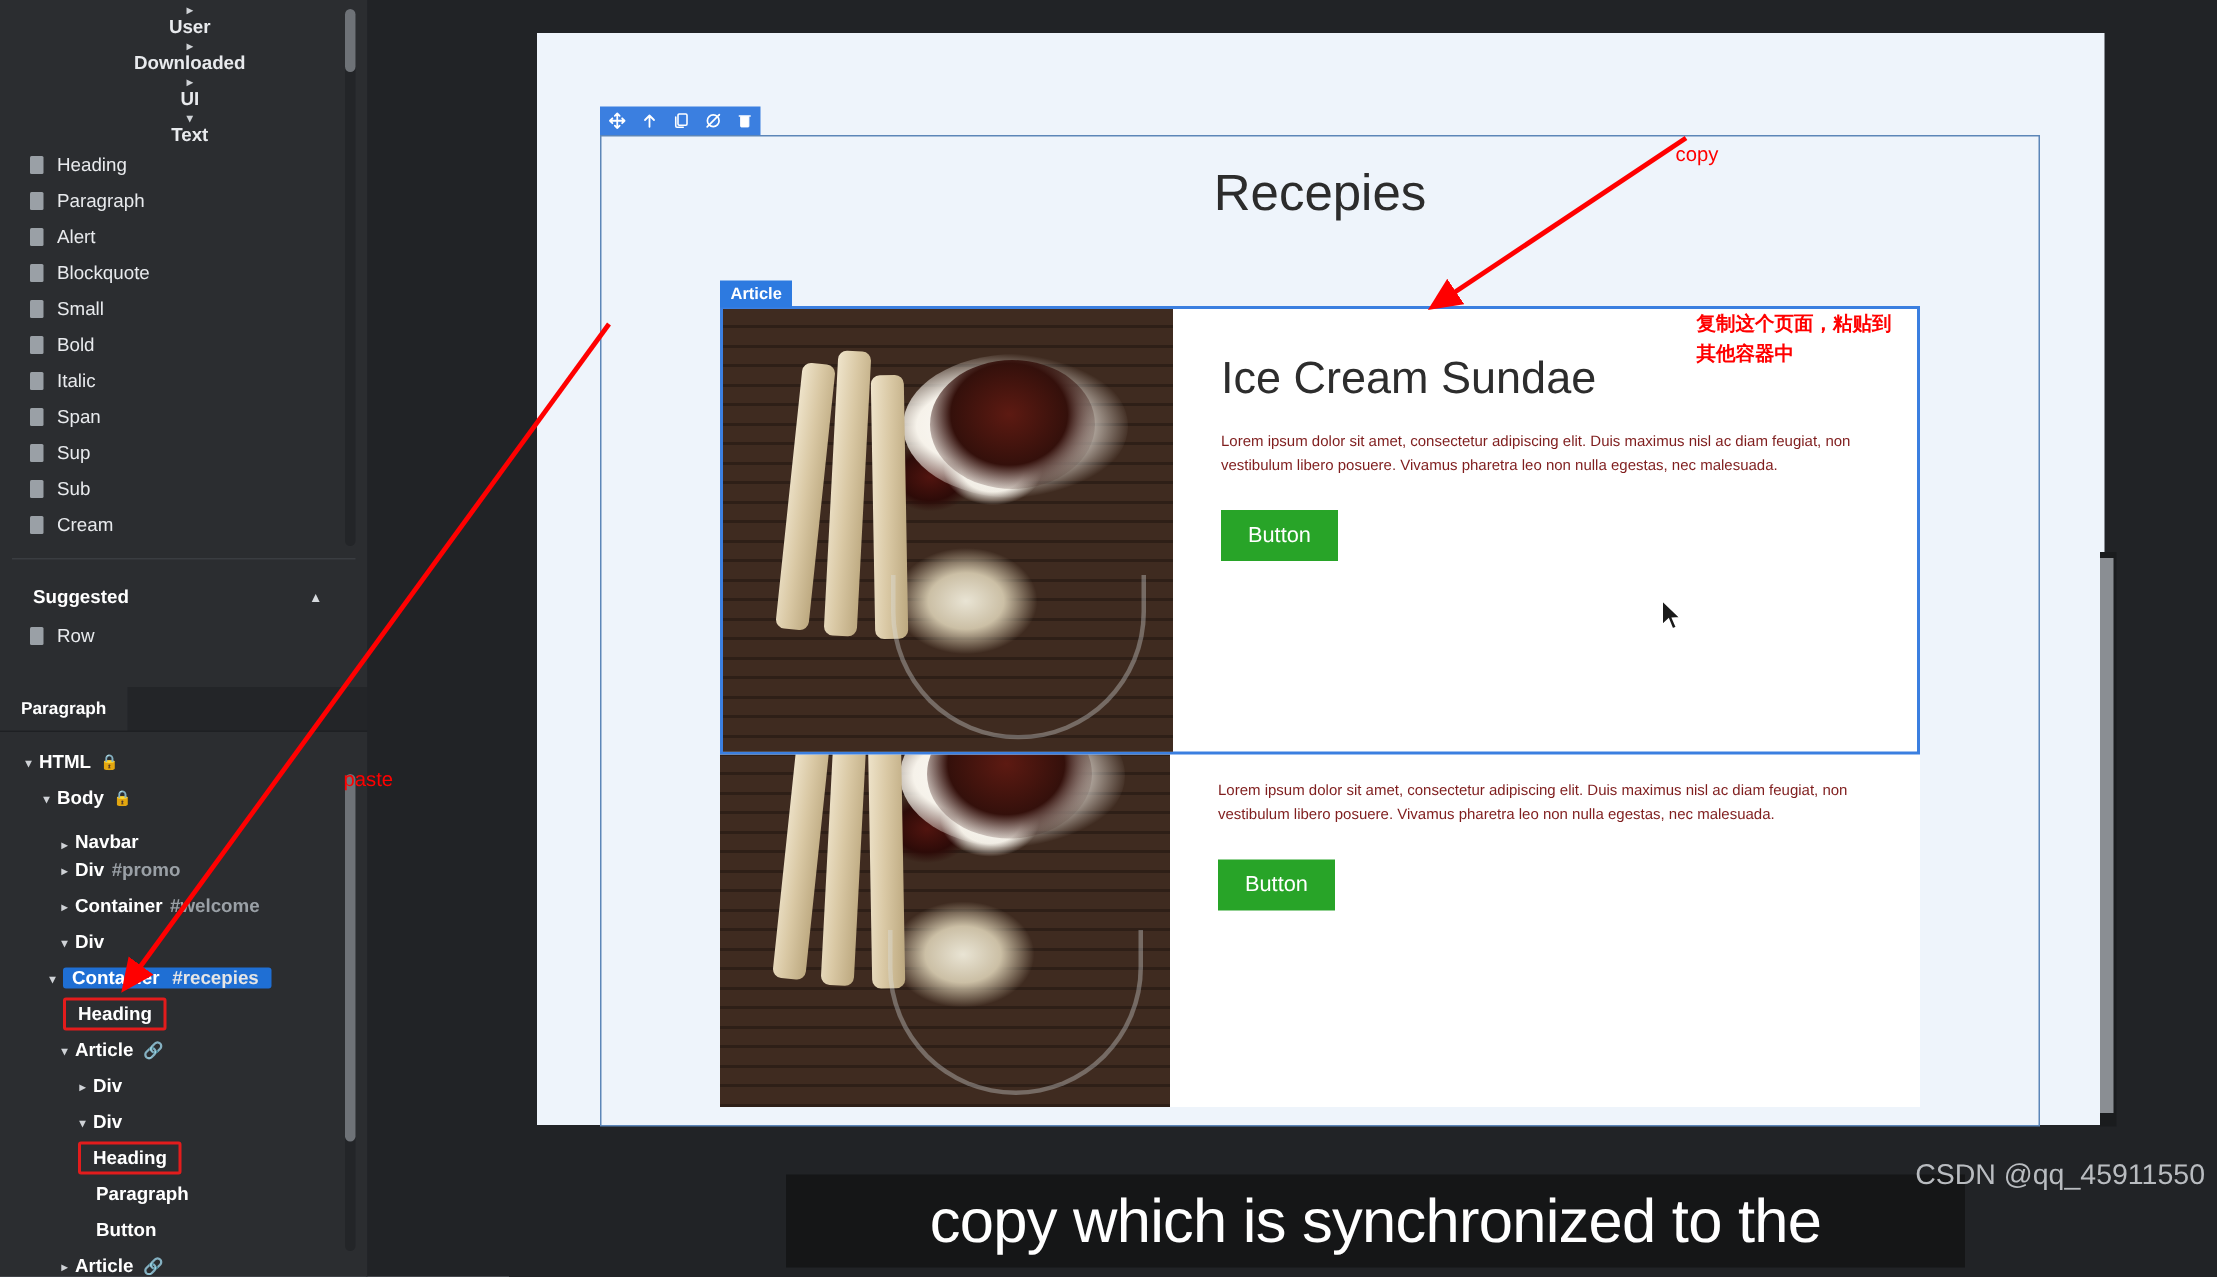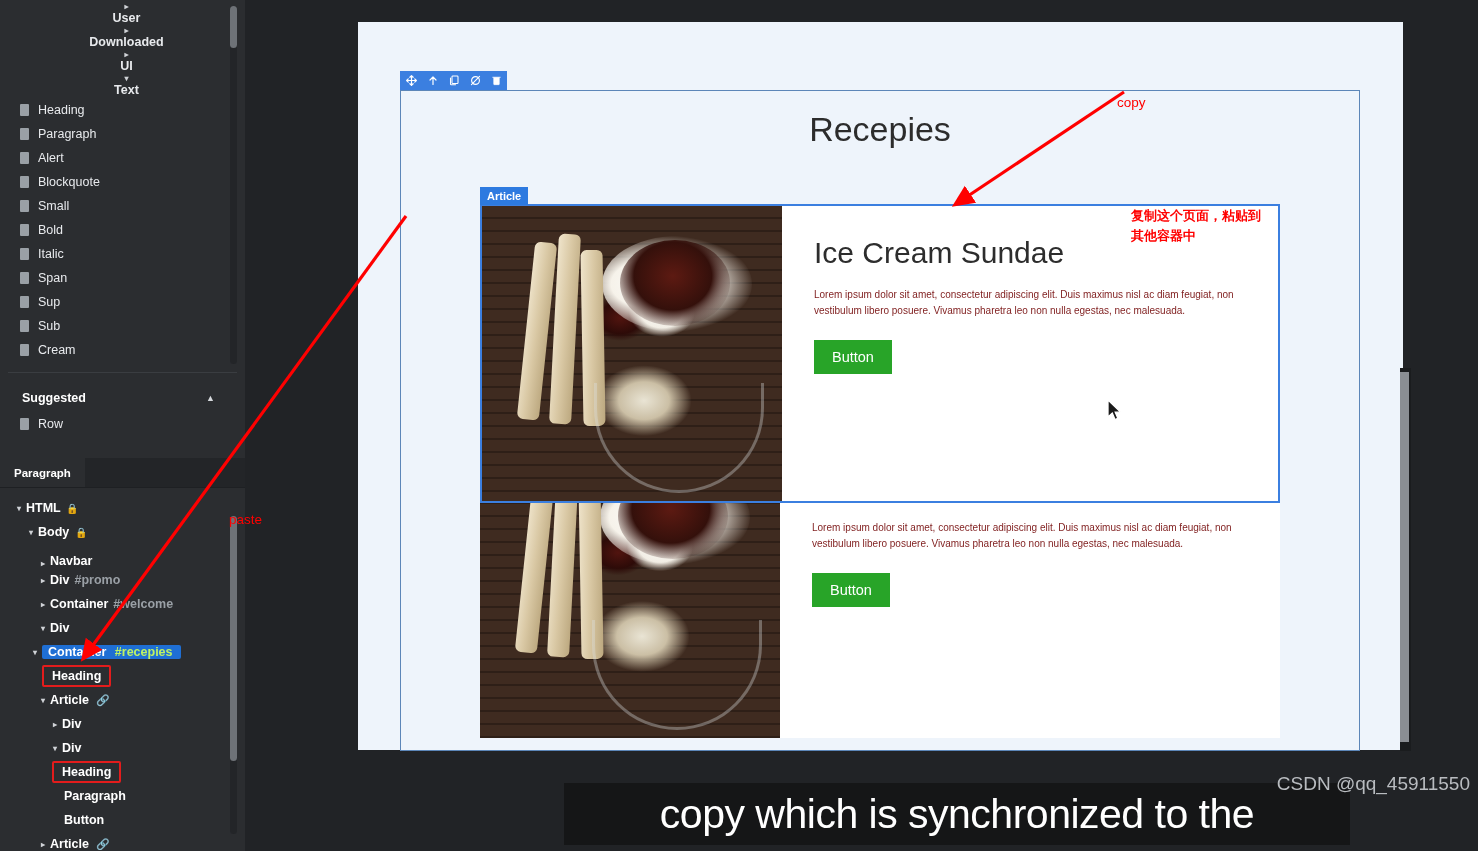--- a/index.html
+++ b/index.html
@@ -102,21 +102,21 @@
   }
   .ov-row .cr.closed::before { content: "\25B8"; }
   .ov-row .cr.open::before { content: "\25BE"; }
   .ov-id { color: #9aa0a6; font-weight: bold; margin-left: 5px; }
   .lock { margin-left: 6px; font-size: 10px; color: #c8ccd0; }
   .linkico { margin-left: 7px; font-size: 11px; color: #4aa8c8; }
   .ov-sel {
     background: #1f6fd4; color: #ffffff;
     border-radius: 2px; padding-right: 8px;
   }
-  .ov-sel .ov-id { color: #bef264; text-align: right; }
+  .ov-sel .ov-id { color: #e5e5e5; text-align: right; }
   .redbox {
     border: 2px solid #e31c1c;
     border-radius: 2px;
     padding: 0 8px;
     display: inline-flex; align-items: center; height: 22px;
   }
 
   
   .canvas-area {
     position: absolute; left: 245px; top: 0;
@@ -266,21 +266,20 @@
   
   .cursor { position: absolute; z-index: 40; }
 
   
   .subtitle-band {
     position: absolute; left: 524px; top: 783px;
     width: 786px; height: 62px;
     background: #151617;
     display: flex; align-items: center; justify-content: center;
     z-index: 25;
-    margin-left: 40px;
   }
   .subtitle-band span {
     color: #ffffff; font-size: 41px;
     font-family: "Liberation Sans", sans-serif;
     white-space: nowrap; letter-spacing: -0.5px;
   }
   .ghost-text {
     position: absolute; top: 798px; left: 408px;
     width: 1000px; height: 40px;
     color: #4a4d51; font-size: 15px;

